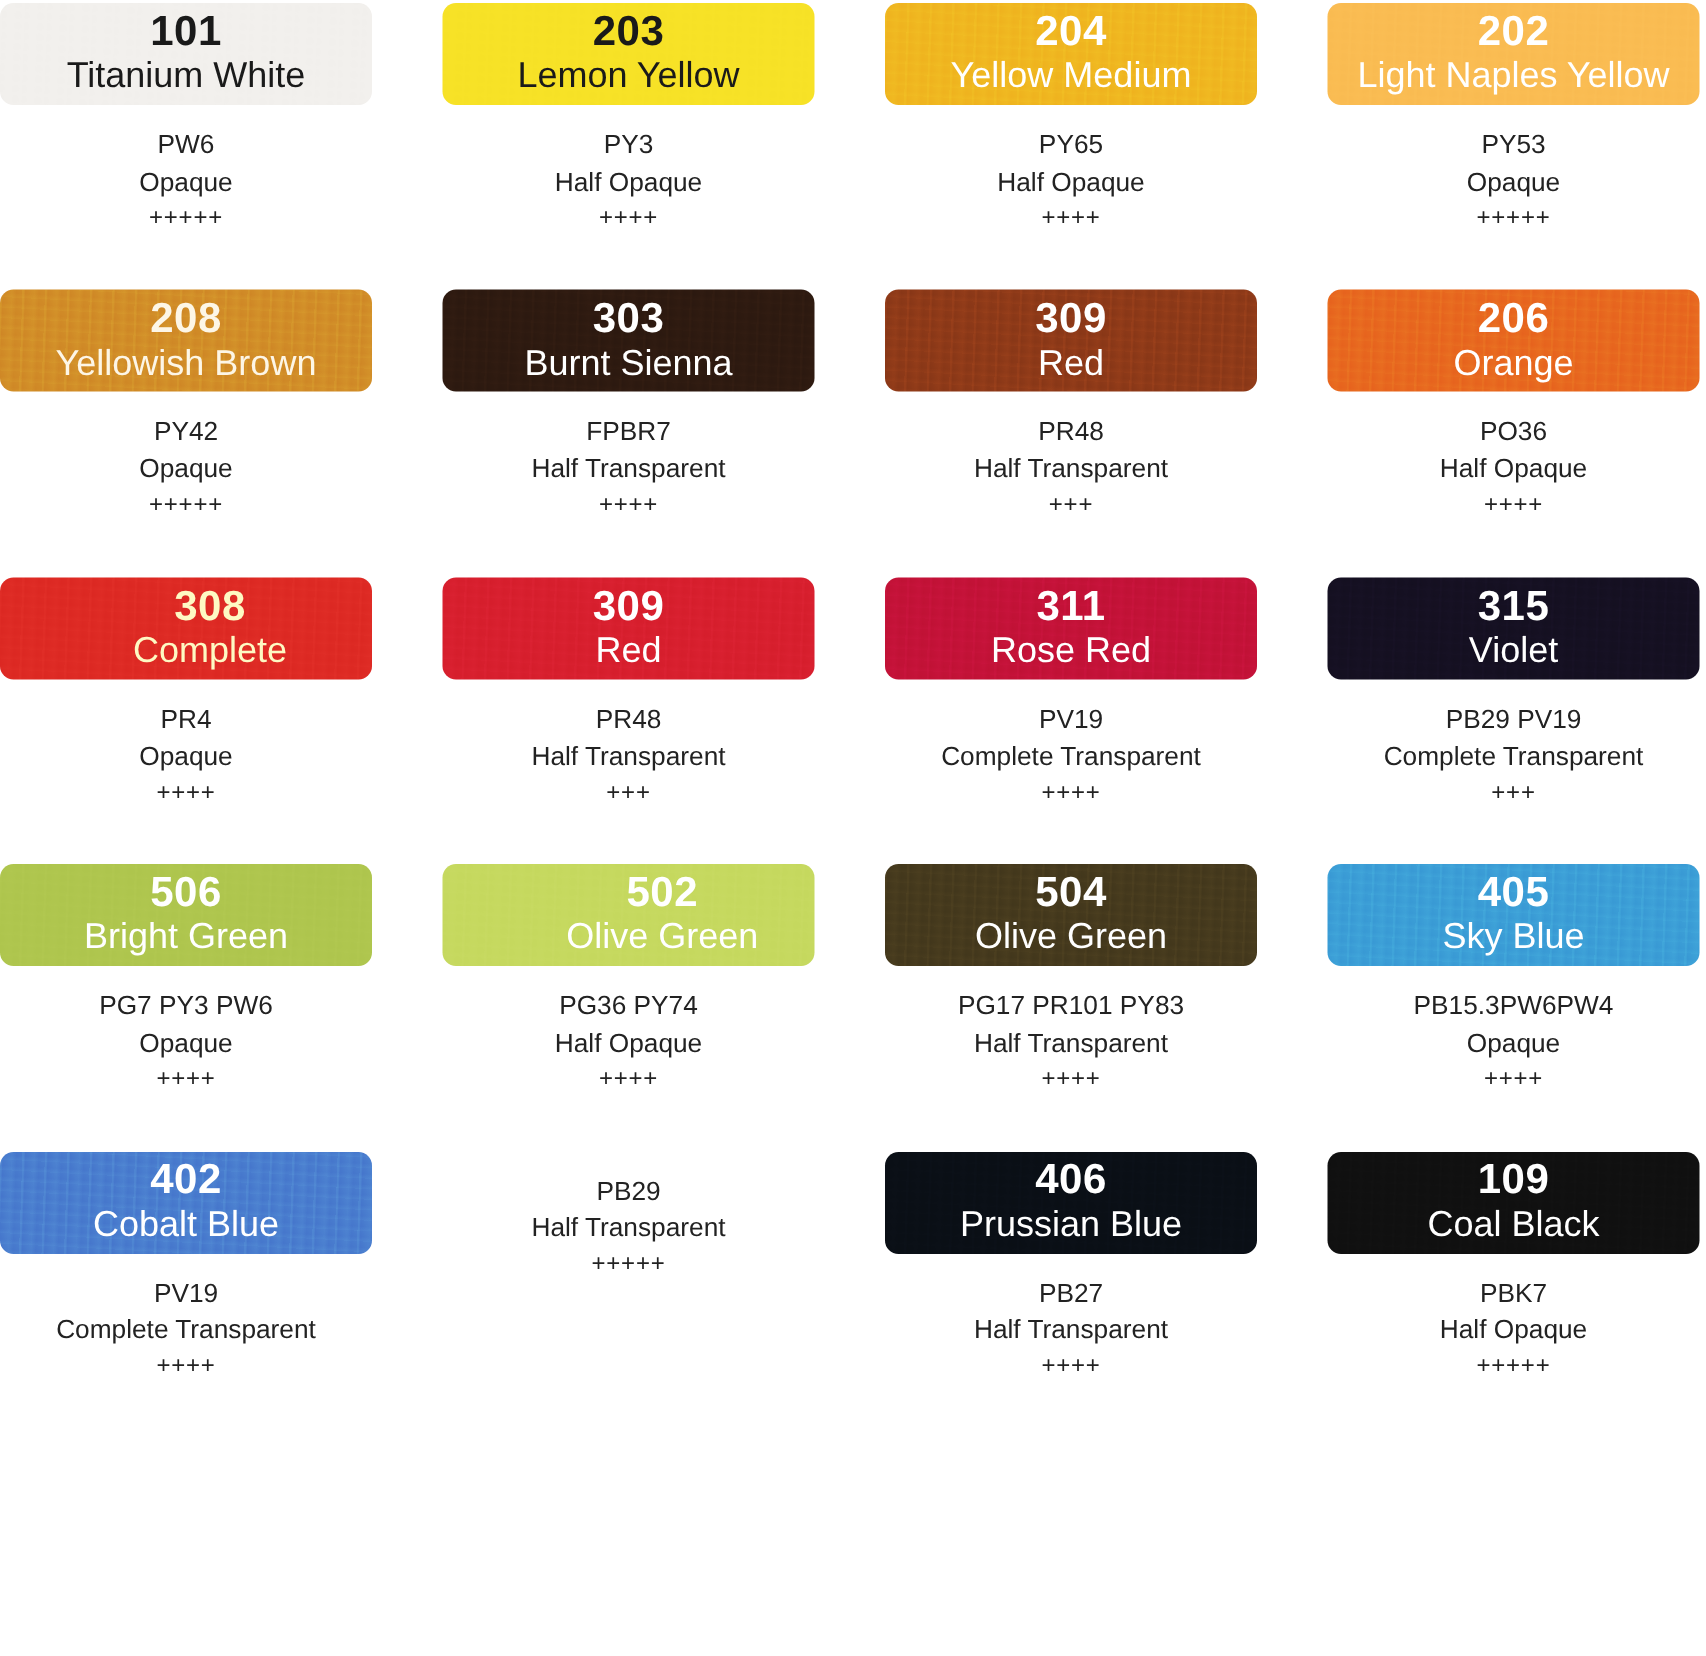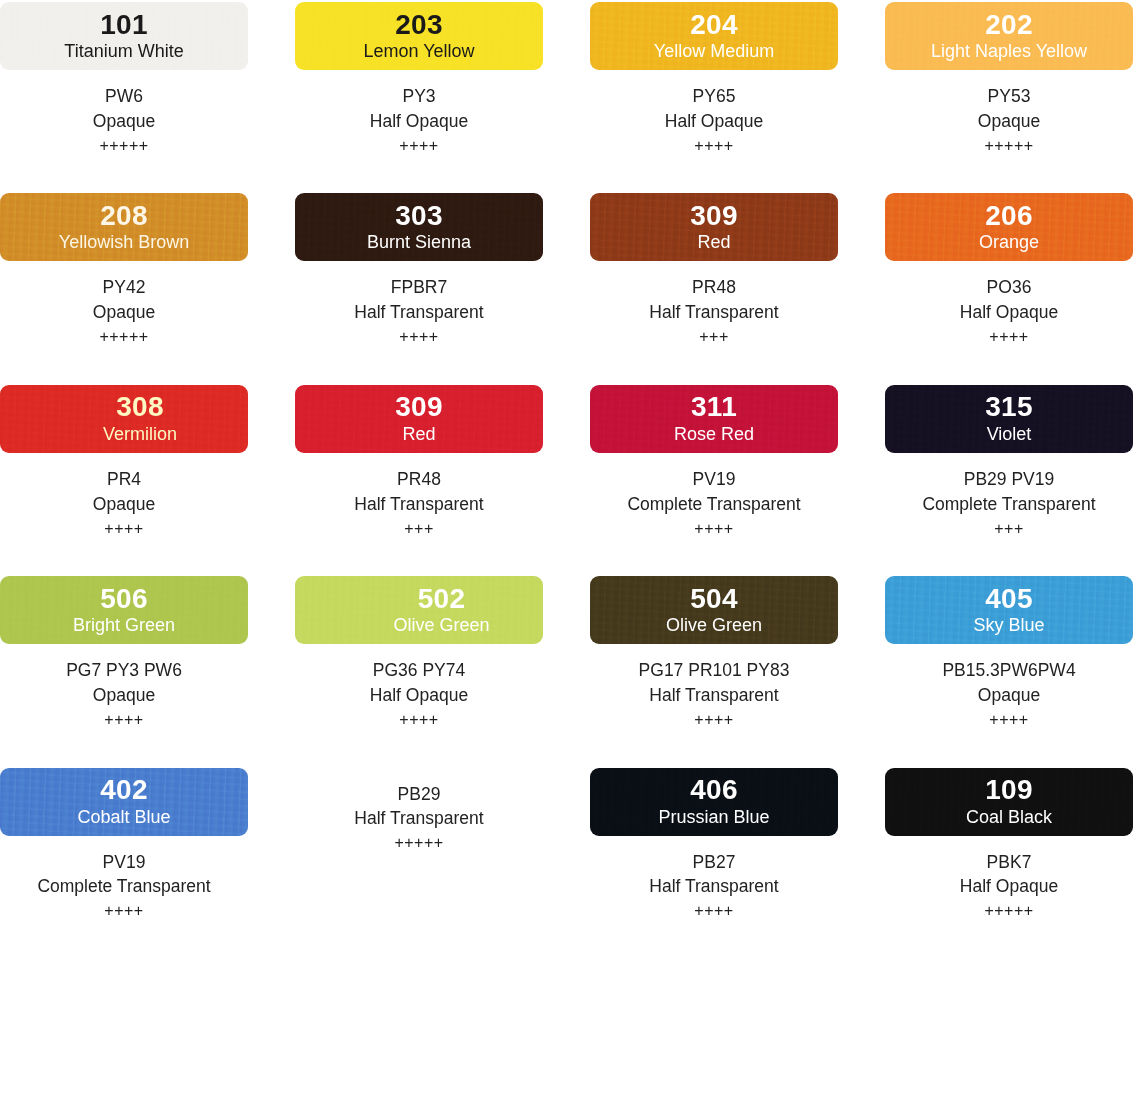--- a/index.html
+++ b/index.html
@@ -67,21 +67,21 @@
   .swatch-chip.flat::after { opacity: 0.22; }
   .chip-number {
     font-size: 28px;
     font-weight: bold;
     line-height: 1.05;
     position: relative;
     z-index: 2;
     letter-spacing: 0.3px;
   }
   .chip-name {
-    font-size: 18px;
+    font-size: 24px;
     font-weight: normal;
     line-height: 1.25;
     margin-top: 1px;
     position: relative;
     z-index: 2;
     white-space: nowrap;
   }
   .chip-meta {
     margin-top: 14px;
     text-align: center;
@@ -188,21 +188,21 @@
       </div>
       <div class="chip-meta">
         <div class="meta-pigment">PO36</div>
         <div class="meta-opacity">Half Opaque</div>
         <div class="meta-lightfast">++++</div>
       </div>
     </div>
     <div class="swatch-card">
       <div class="swatch-chip" style="background: rgb(222, 42, 36); color: #fef9c3; padding-left: 32px;">
         <div class="chip-number">308</div>
-        <div class="chip-name">Vermilion</div>
+        <div class="chip-name">Complete</div>
       </div>
       <div class="chip-meta">
         <div class="meta-pigment">PR4</div>
         <div class="meta-opacity">Opaque</div>
         <div class="meta-lightfast">++++</div>
       </div>
     </div>
     <div class="swatch-card">
       <div class="swatch-chip" style="background: rgb(216, 31, 46); color: rgb(255, 255, 255);">
         <div class="chip-number">309</div>

